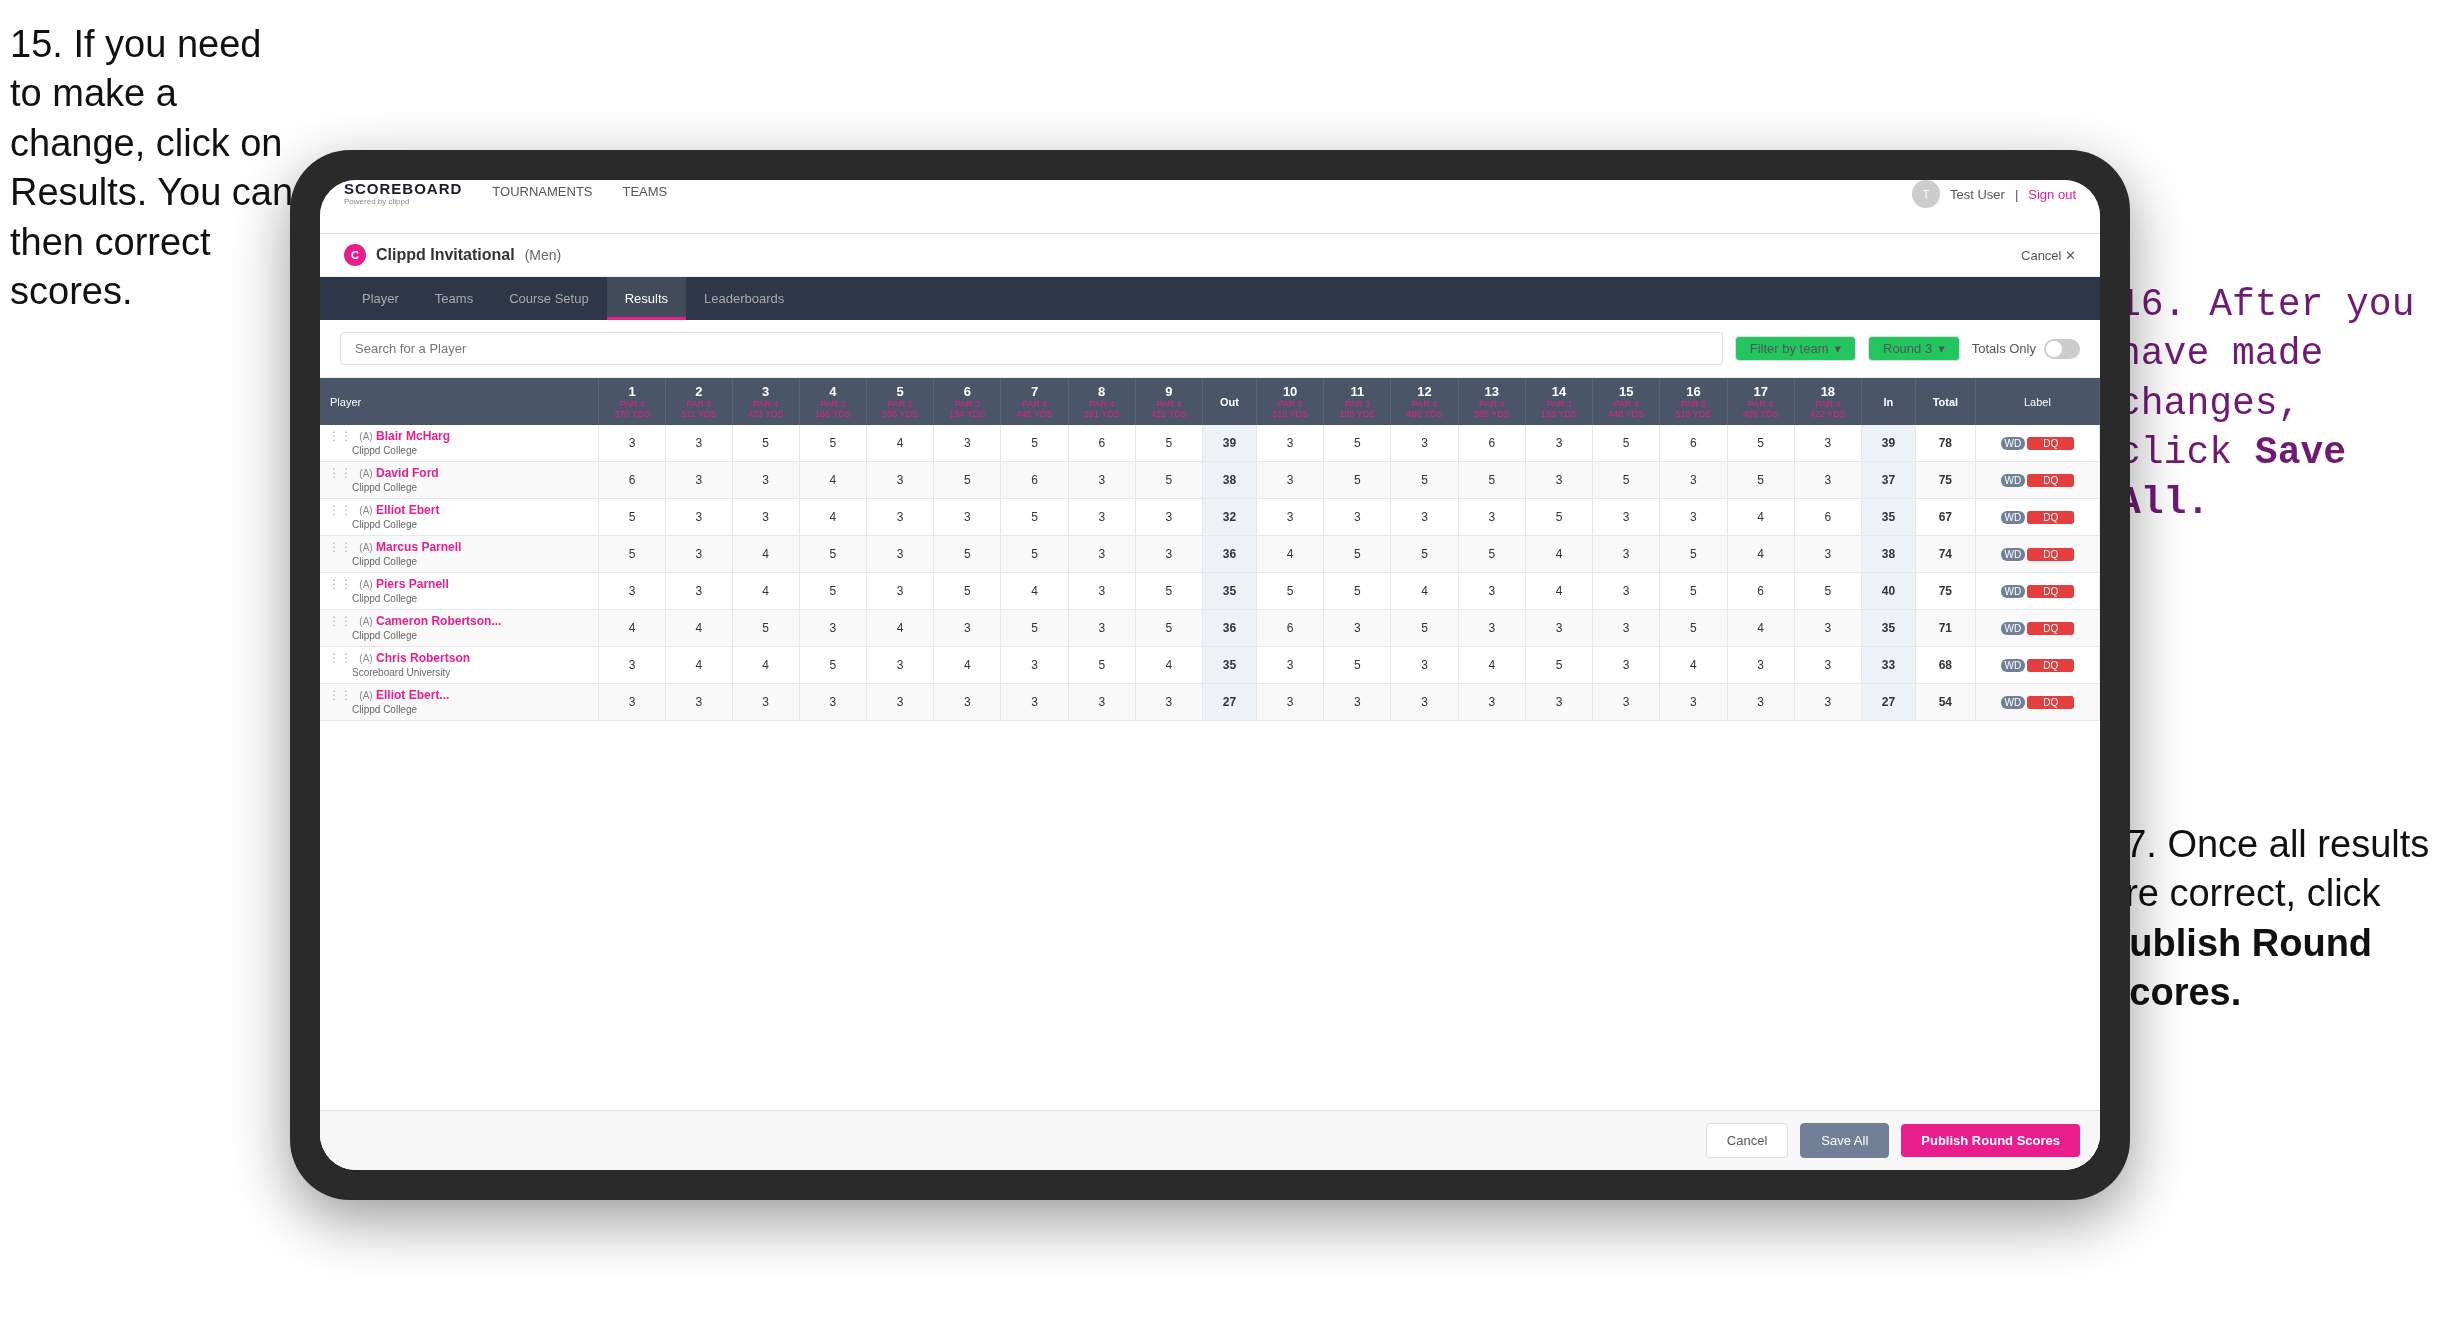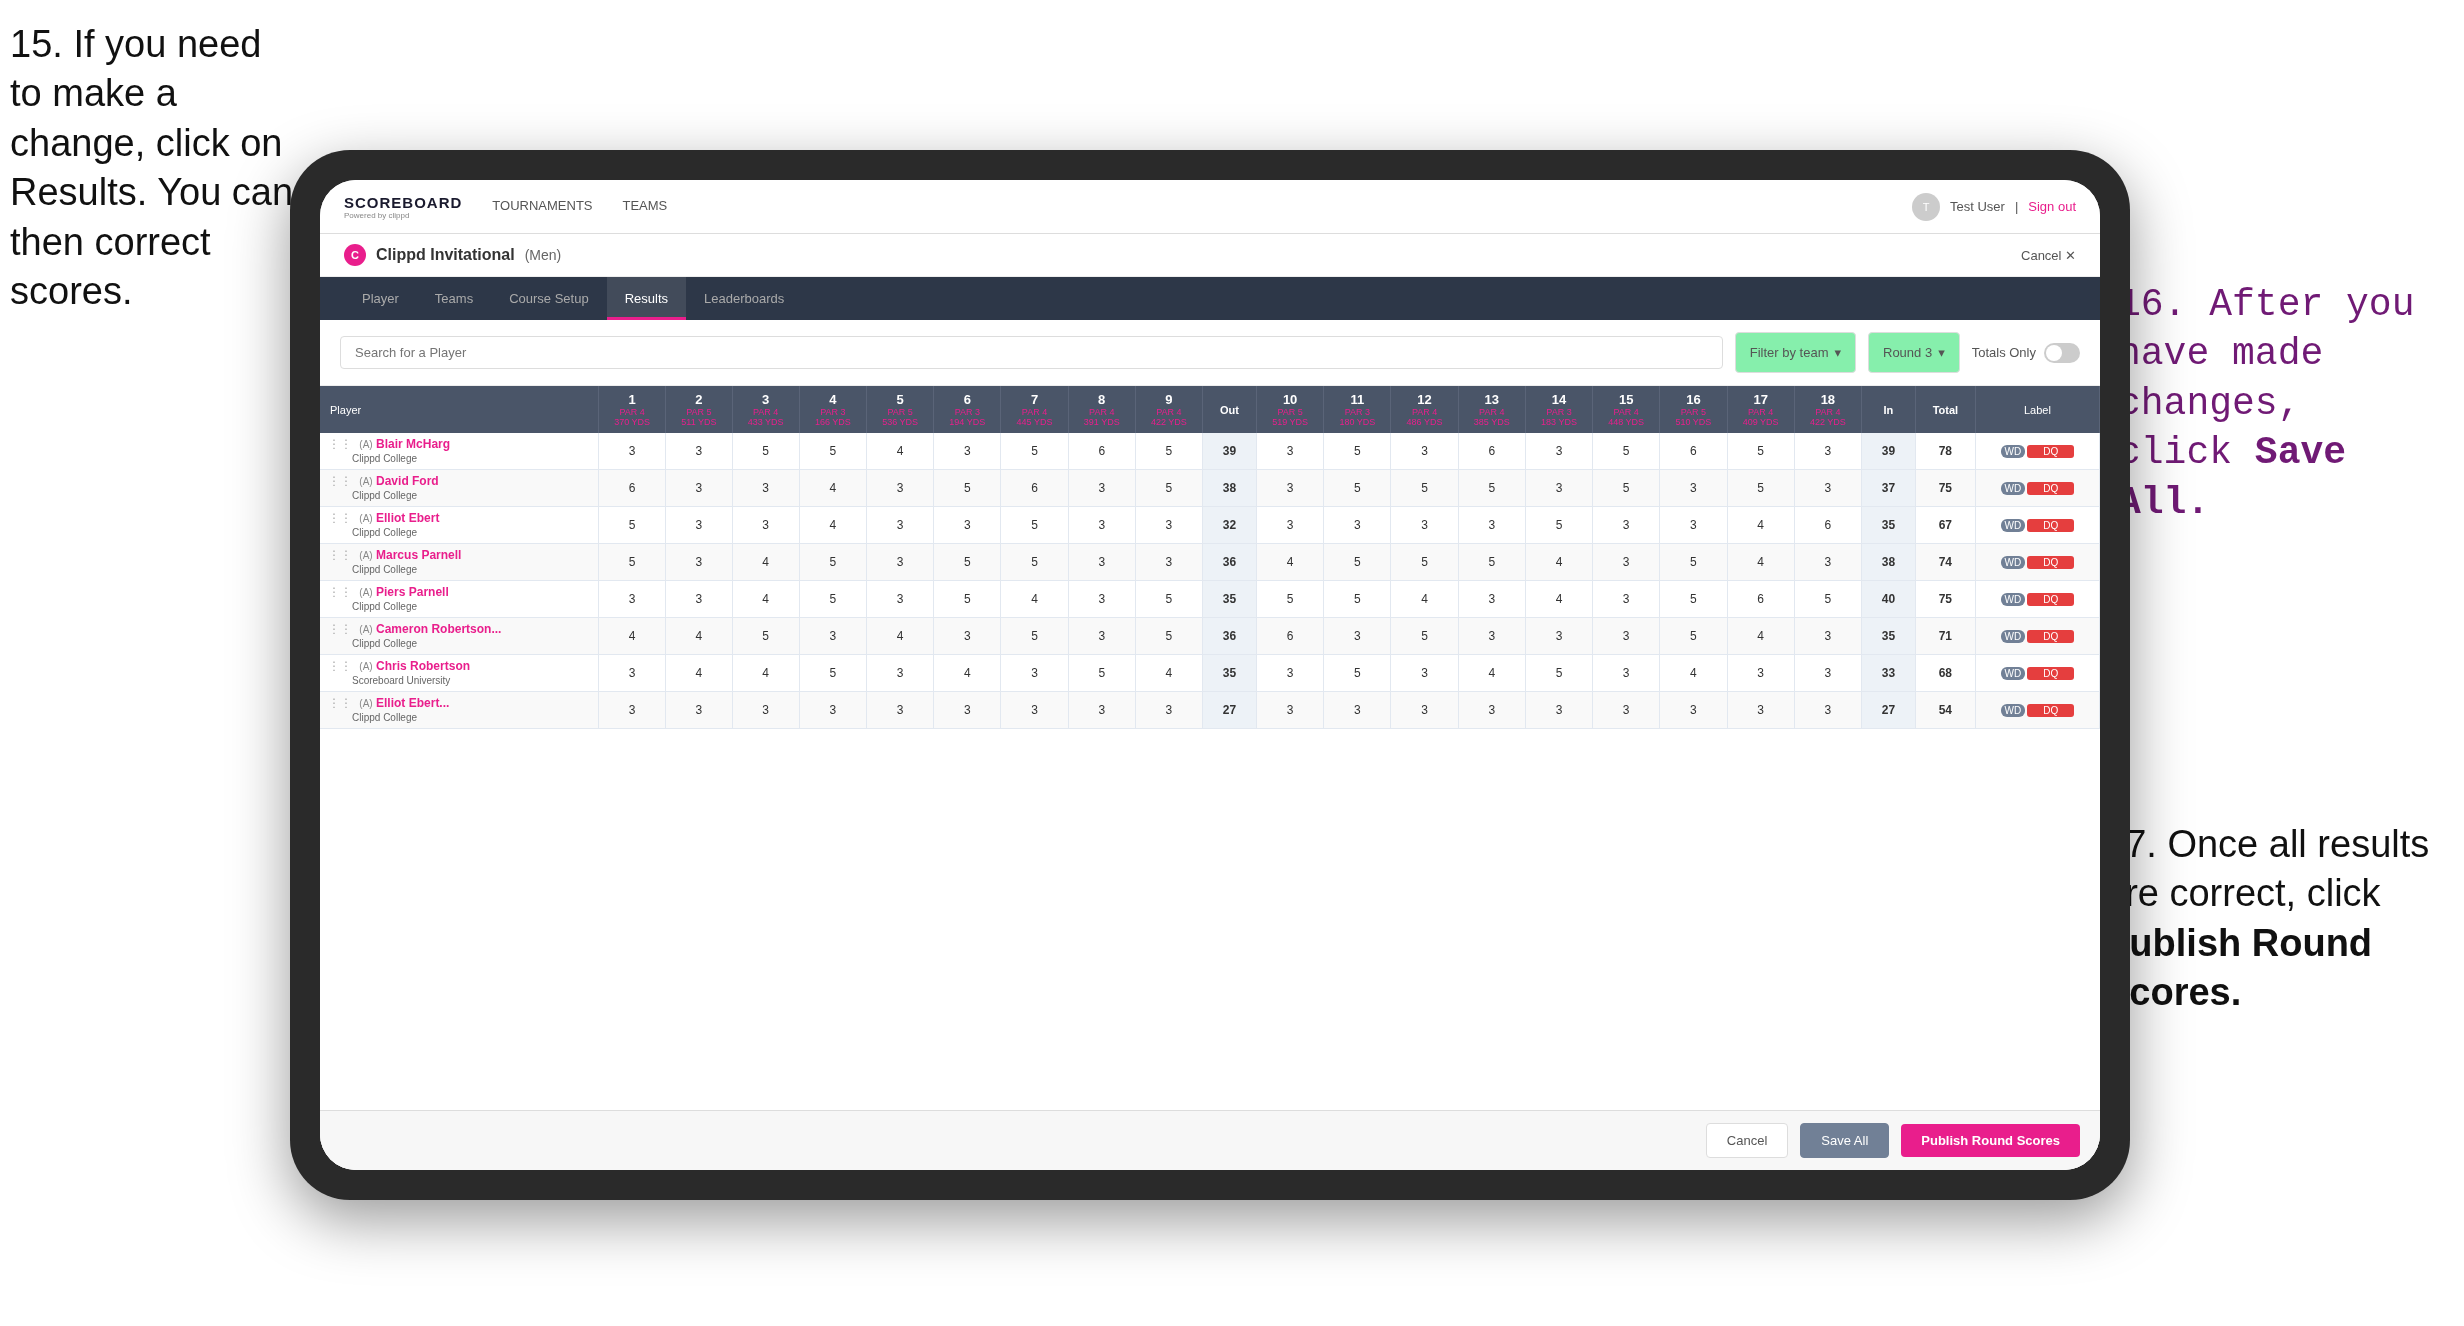--- a/index.html
+++ b/index.html
@@ -70,21 +70,21 @@
       display: flex;
       flex-direction: column;
     }
 
     
     .top-nav {
       background: #fff;
       border-bottom: 1px solid #ddd;
       padding: 0 24px;
       display: flex;
-      align-items: center;
+      align-items: flex-start;
       height: 54px;
       flex-shrink: 0;
     }
 
     .logo {
       display: flex;
       flex-direction: column;
       margin-right: 30px;
     }
     .logo-scoreboard {
@@ -216,26 +216,26 @@
     }
     .search-input {
       flex: 1;
       padding: 8px 14px;
       border: 1px solid #ddd;
       border-radius: 4px;
       font-size: 13px;
       color: #999;
     }
     .filter-btn {
-      padding: 12px 14px;
+      padding: 4px 14px;
       border: 1px solid #ddd;
       border-radius: 4px;
       font-size: 13px;
       color: #555;
-      background: #86efac;
+      background: #22c55e;
       cursor: pointer;
       display: flex;
       align-items: flex-start;
       gap: 6px;
     }
     .toggle-area {
       display: flex;
       align-items: center;
       gap: 8px;
       font-size: 13px;

